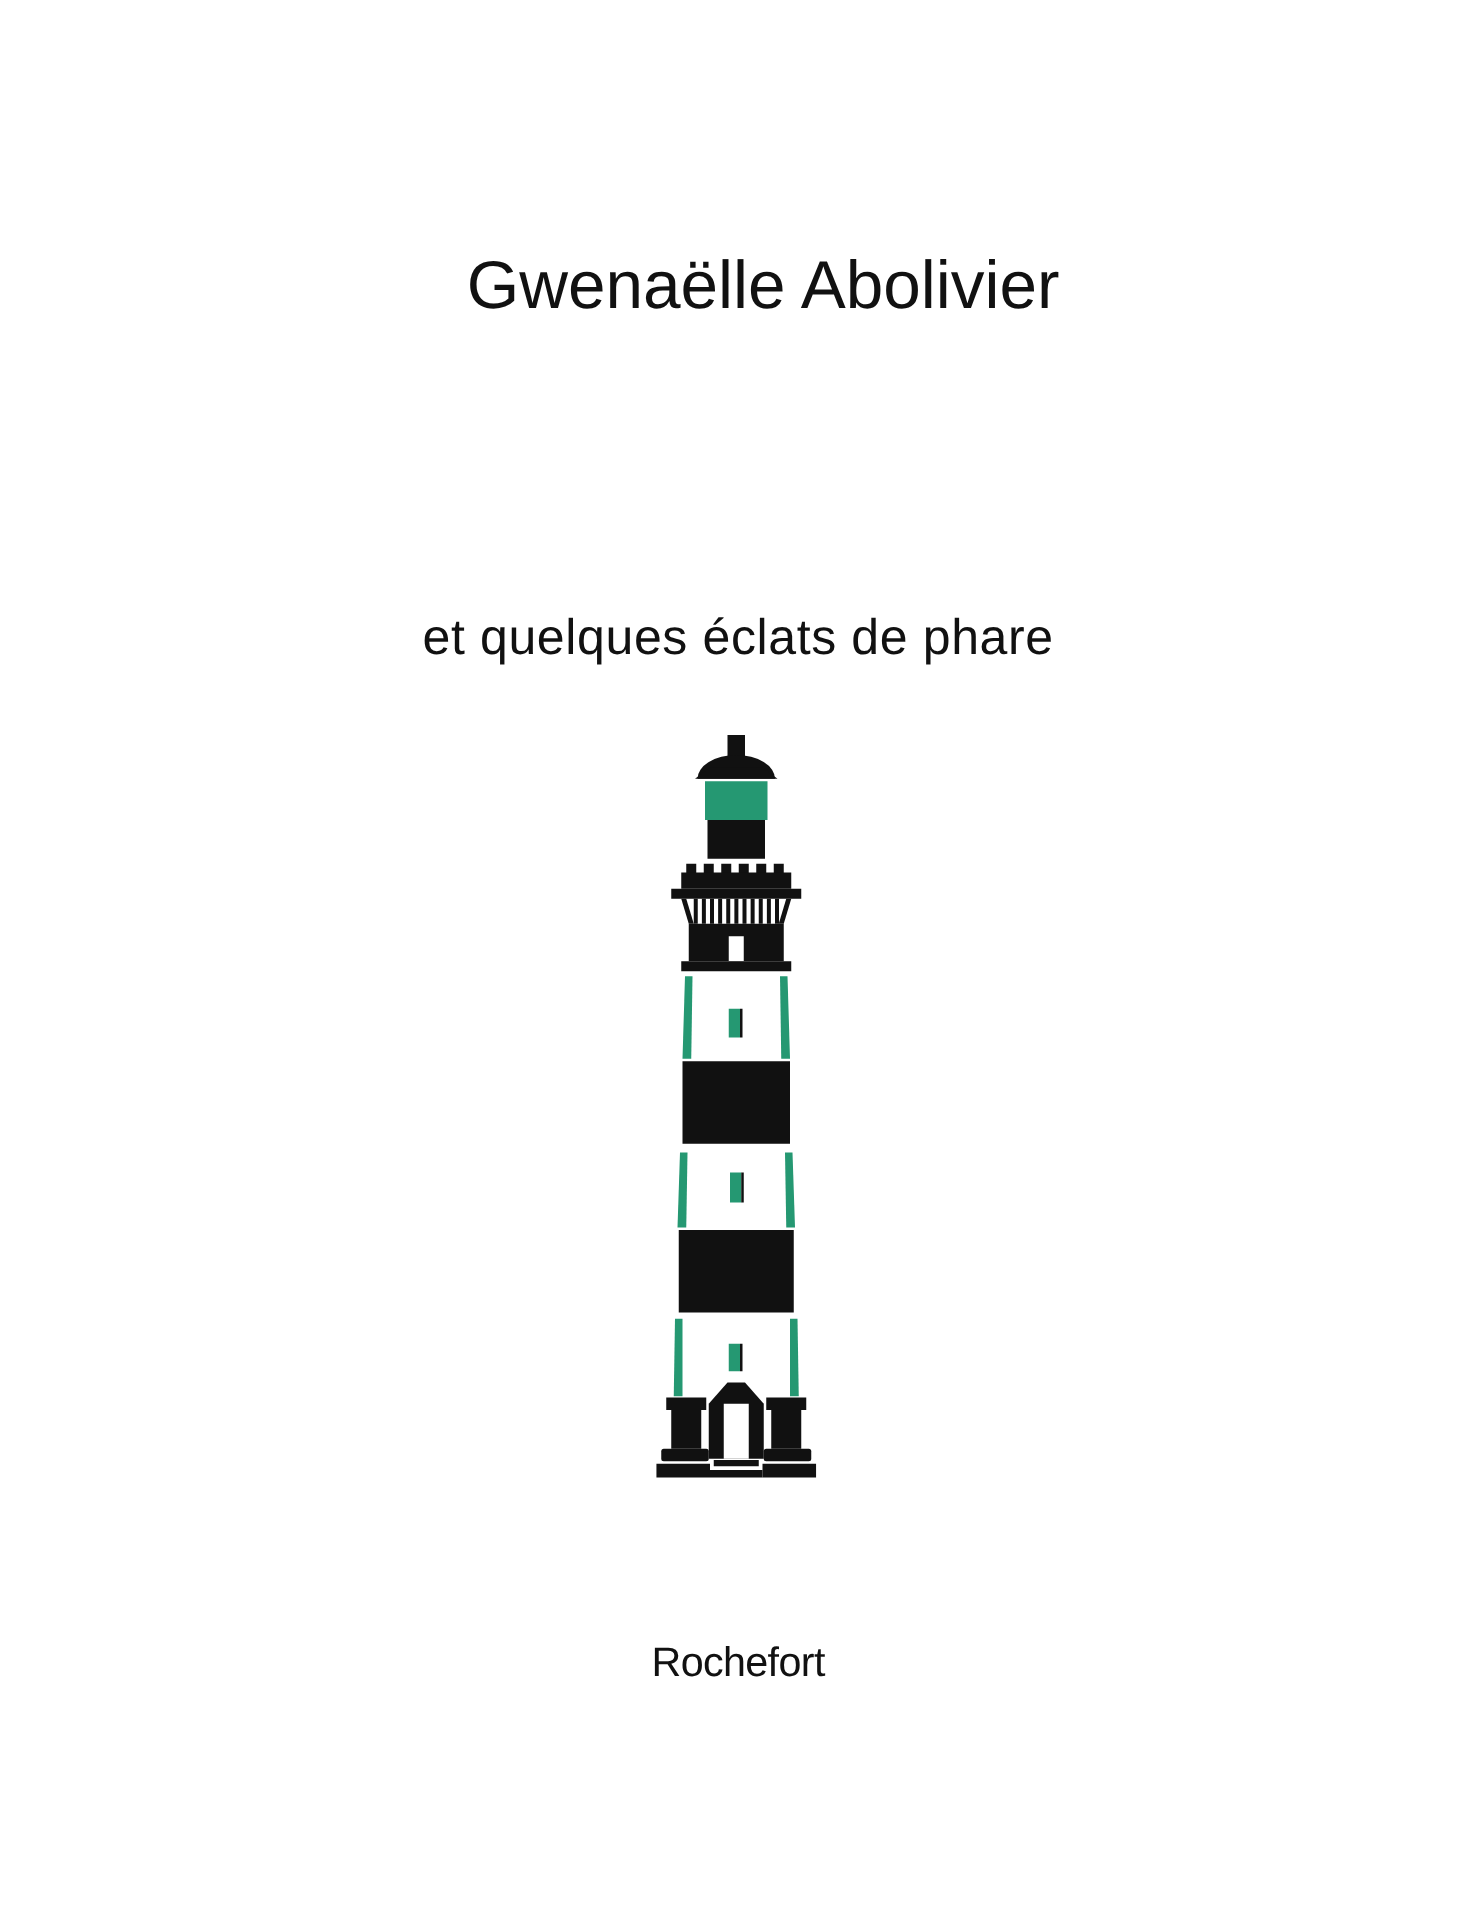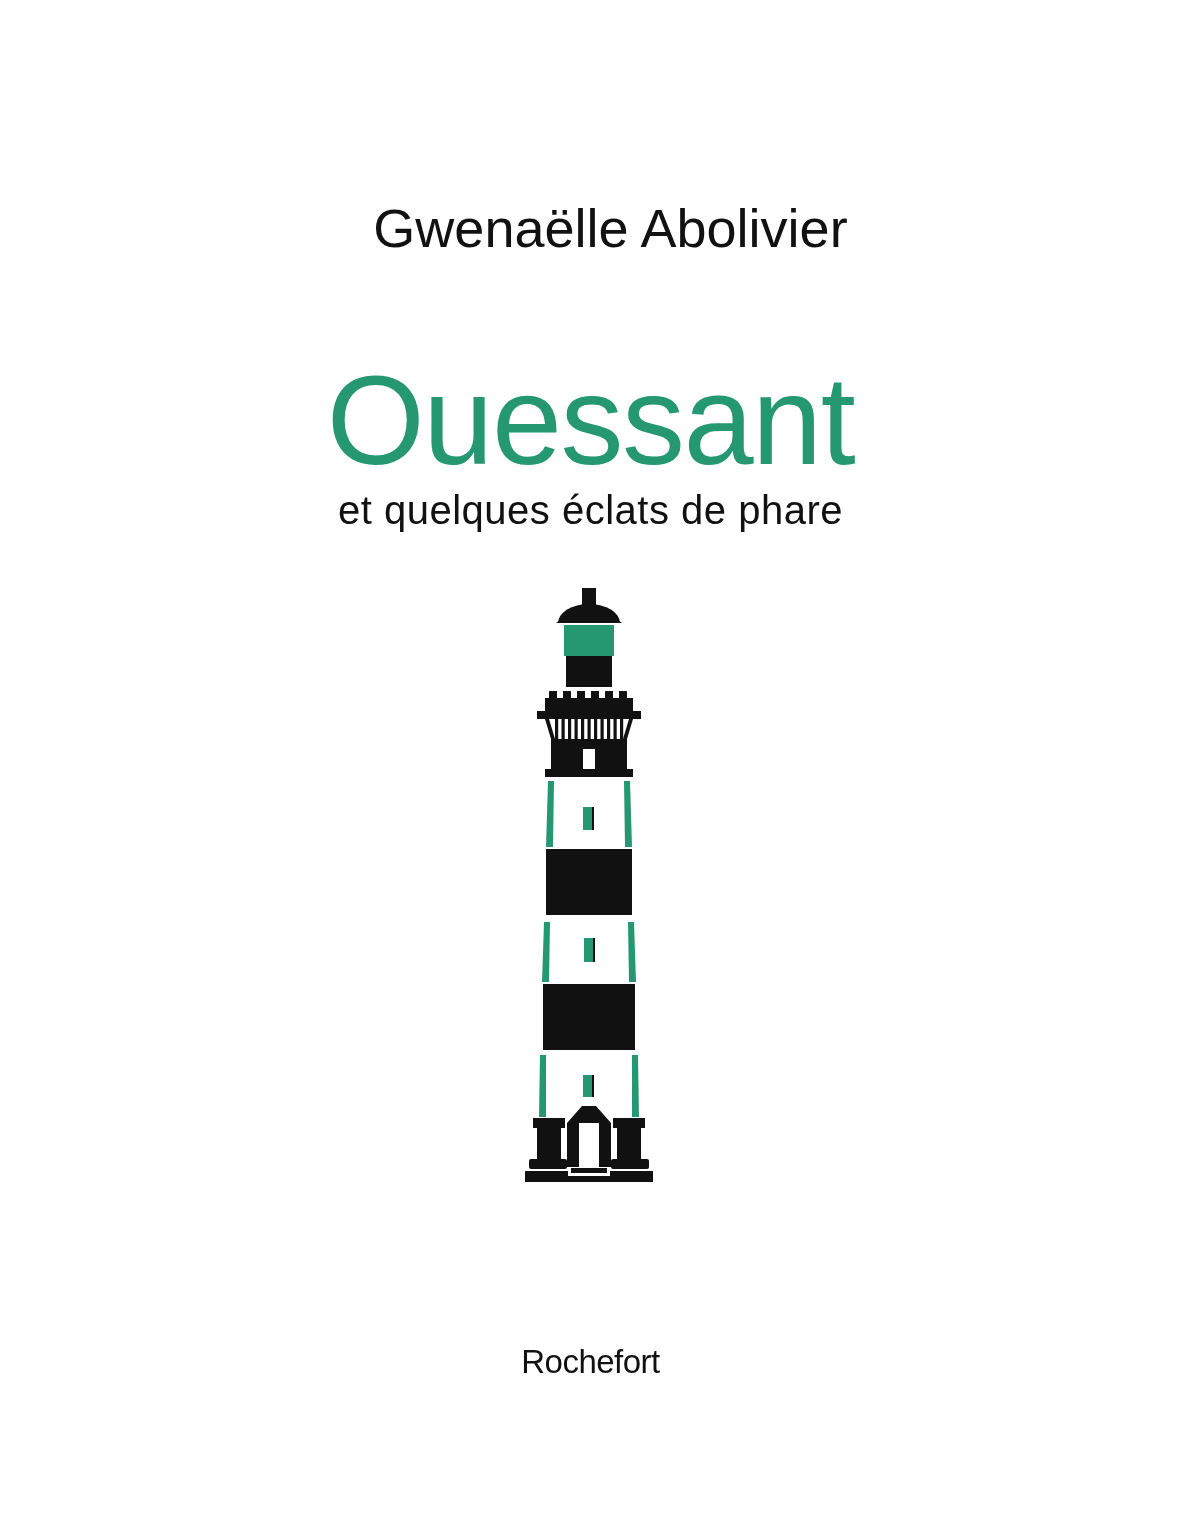--- a/index.html
+++ b/index.html
@@ -49,41 +49,39 @@
     top: 1243px;
     font-size: 46px;
     color: var(--accent);
     letter-spacing: -0.5px;
   }
   .city {
     top: 1313px;
     font-size: 33px;
     color: var(--ink);
     letter-spacing: -0.5px;
-    margin-top: 32px;
   }
   .lighthouse {
     position: absolute;
     left: 525px;
     top: 585px;
     width: 128px;
     height: 600px;
   }
   .lighthouse .ink { fill: var(--ink); }
   .lighthouse .grn { fill: var(--accent); }
   .lighthouse .wht { fill: var(--background); }
 </style>
 </head>
 <body>
 
 <div class="cover">
 
   <div class="txt author">Gwenaëlle Abolivier</div>
 
-  <div class="txt title">Ouessant</div>
 
   <div class="txt subtitle">et quelques éclats de phare</div>
 
   <svg class="lighthouse" viewBox="0 0 128 600" xmlns="http://www.w3.org/2000/svg" aria-hidden="true">
 
     <g>
 
       <rect class="ink" x="57" y="3" width="14" height="17"></rect>
 
       <path class="ink" d="M33,38 A31,19 0 0 1 95,38 Z"></path>

